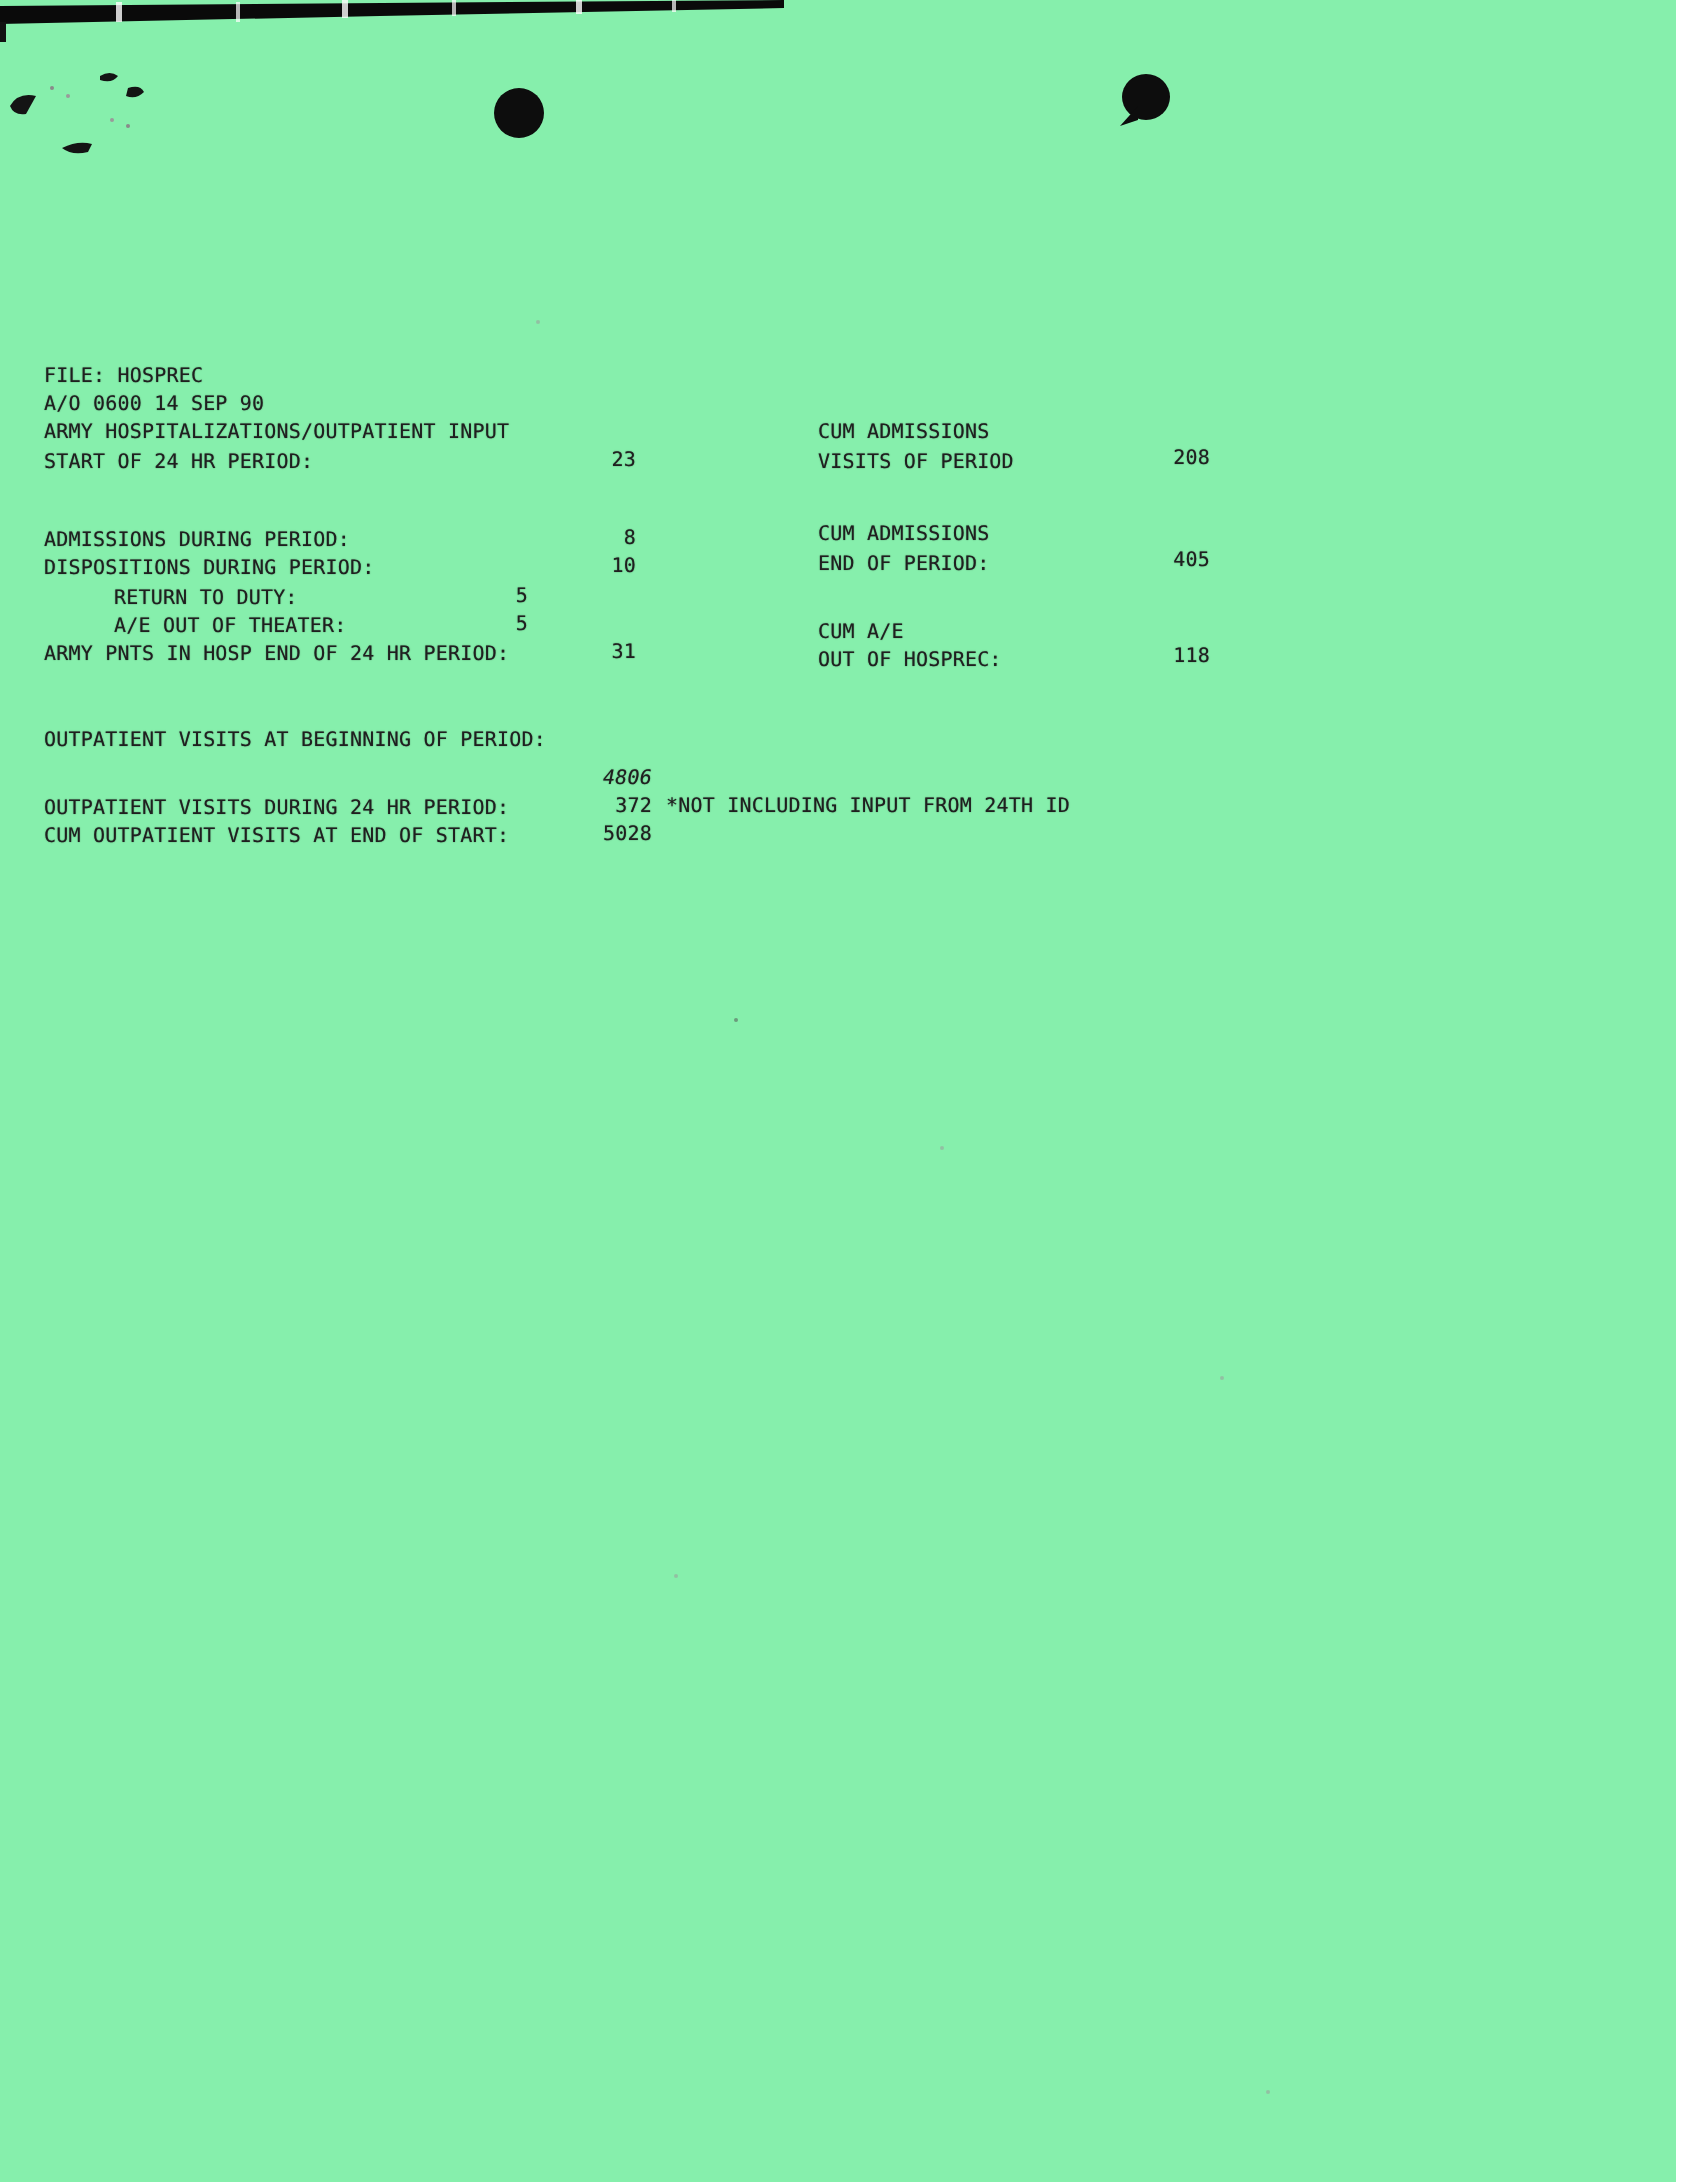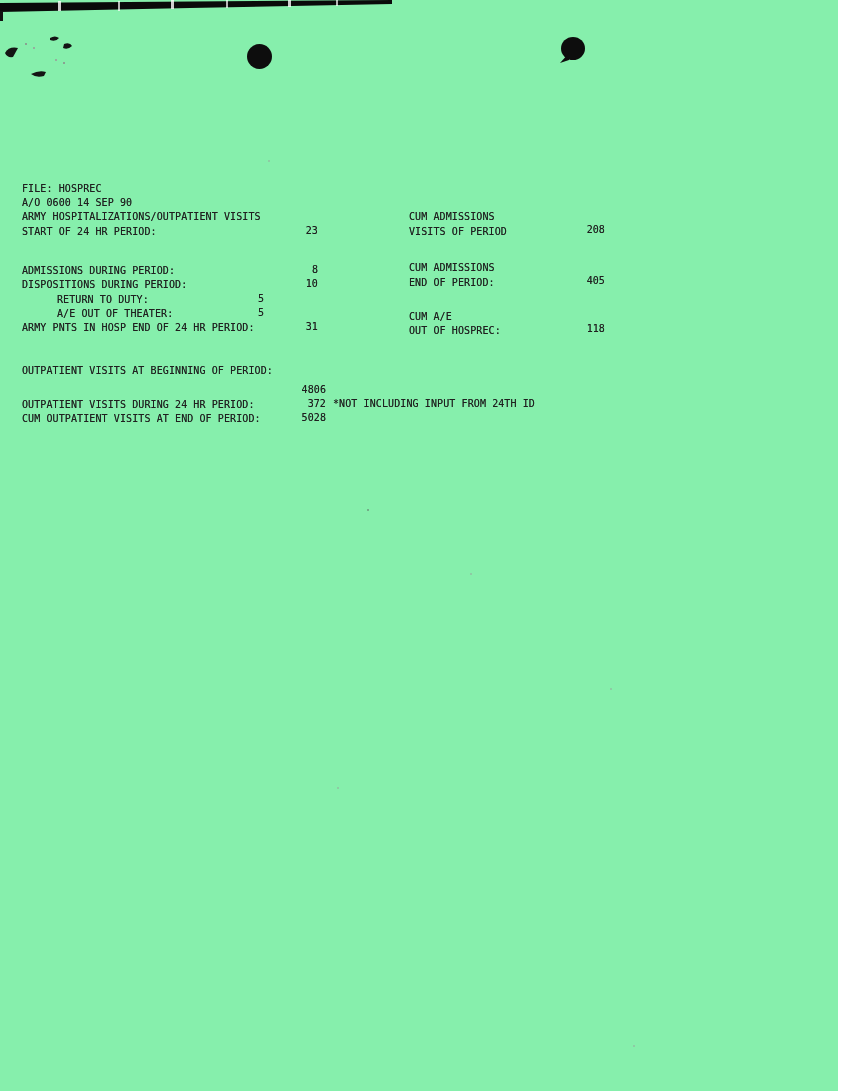--- a/index.html
+++ b/index.html
@@ -111,21 +111,21 @@
     <div class="speck" style="left:367px; top:509px; background:#555;"></div>
     <div class="speck" style="left:470px; top:573px;"></div>
     <div class="speck" style="left:337px; top:787px;"></div>
     <div class="speck" style="left:610px; top:688px;"></div>
     <div class="speck" style="left:633px; top:1045px;"></div>
     <div class="speck" style="left:268px; top:160px;"></div>
   </div>
 
   <div class="tl" style="left:22px; top:182px;">FILE: HOSPREC</div>
   <div class="tl" style="left:22px; top:196px;">A/O 0600 14 SEP 90</div>
-  <div class="tl" style="left:22px; top:210px;">ARMY HOSPITALIZATIONS/OUTPATIENT VISITS</div>
+  <div class="tl" style="left:22px; top:210px;">ARMY HOSPITALIZATIONS/OUTPATIENT INPUT</div>
 
   <div class="tl" style="left:22px; top:225px;">START OF 24 HR PERIOD:</div>
   <div class="tl val" style="left:238px; top:224px;">23</div>
 
   <div class="tl" style="left:22px; top:264px;">ADMISSIONS DURING PERIOD:</div>
   <div class="tl val" style="left:238px; top:263px;">8</div>
 
   <div class="tl" style="left:22px; top:278px;">DISPOSITIONS DURING PERIOD:</div>
   <div class="tl val" style="left:238px; top:277px;">10</div>
 
@@ -144,22 +144,22 @@
 
   <div class="tl" style="left:409px; top:261px;">CUM ADMISSIONS</div>
   <div class="tl" style="left:409px; top:276px;">END OF PERIOD:</div>
   <div class="tl val" style="left:525px; top:274px;">405</div>
 
   <div class="tl" style="left:409px; top:310px;">CUM A/E</div>
   <div class="tl" style="left:409px; top:324px;">OUT OF HOSPREC:</div>
   <div class="tl val" style="left:525px; top:322px;">118</div>
 
   <div class="tl" style="left:22px; top:364px;">OUTPATIENT VISITS AT BEGINNING OF PERIOD:</div>
-  <div class="tl val" style="left:246px; top:383px;">4806</div>
+  <div class="tl val" style="left:246px; top:383px;font-style:italic;">4806</div>
 
   <div class="tl" style="left:22px; top:398px;">OUTPATIENT VISITS DURING 24 HR PERIOD:</div>
   <div class="tl val" style="left:246px; top:397px;">372</div>
   <div class="tl" style="left:333px; top:397px;">*NOT INCLUDING INPUT FROM 24TH ID</div>
 
-  <div class="tl" style="left:22px; top:412px;">CUM OUTPATIENT VISITS AT END OF PERIOD:</div>
+  <div class="tl" style="left:22px; top:412px;">CUM OUTPATIENT VISITS AT END OF START:</div>
   <div class="tl val" style="left:246px; top:411px;">5028</div>
 
 </div>
 
 </body></html>

